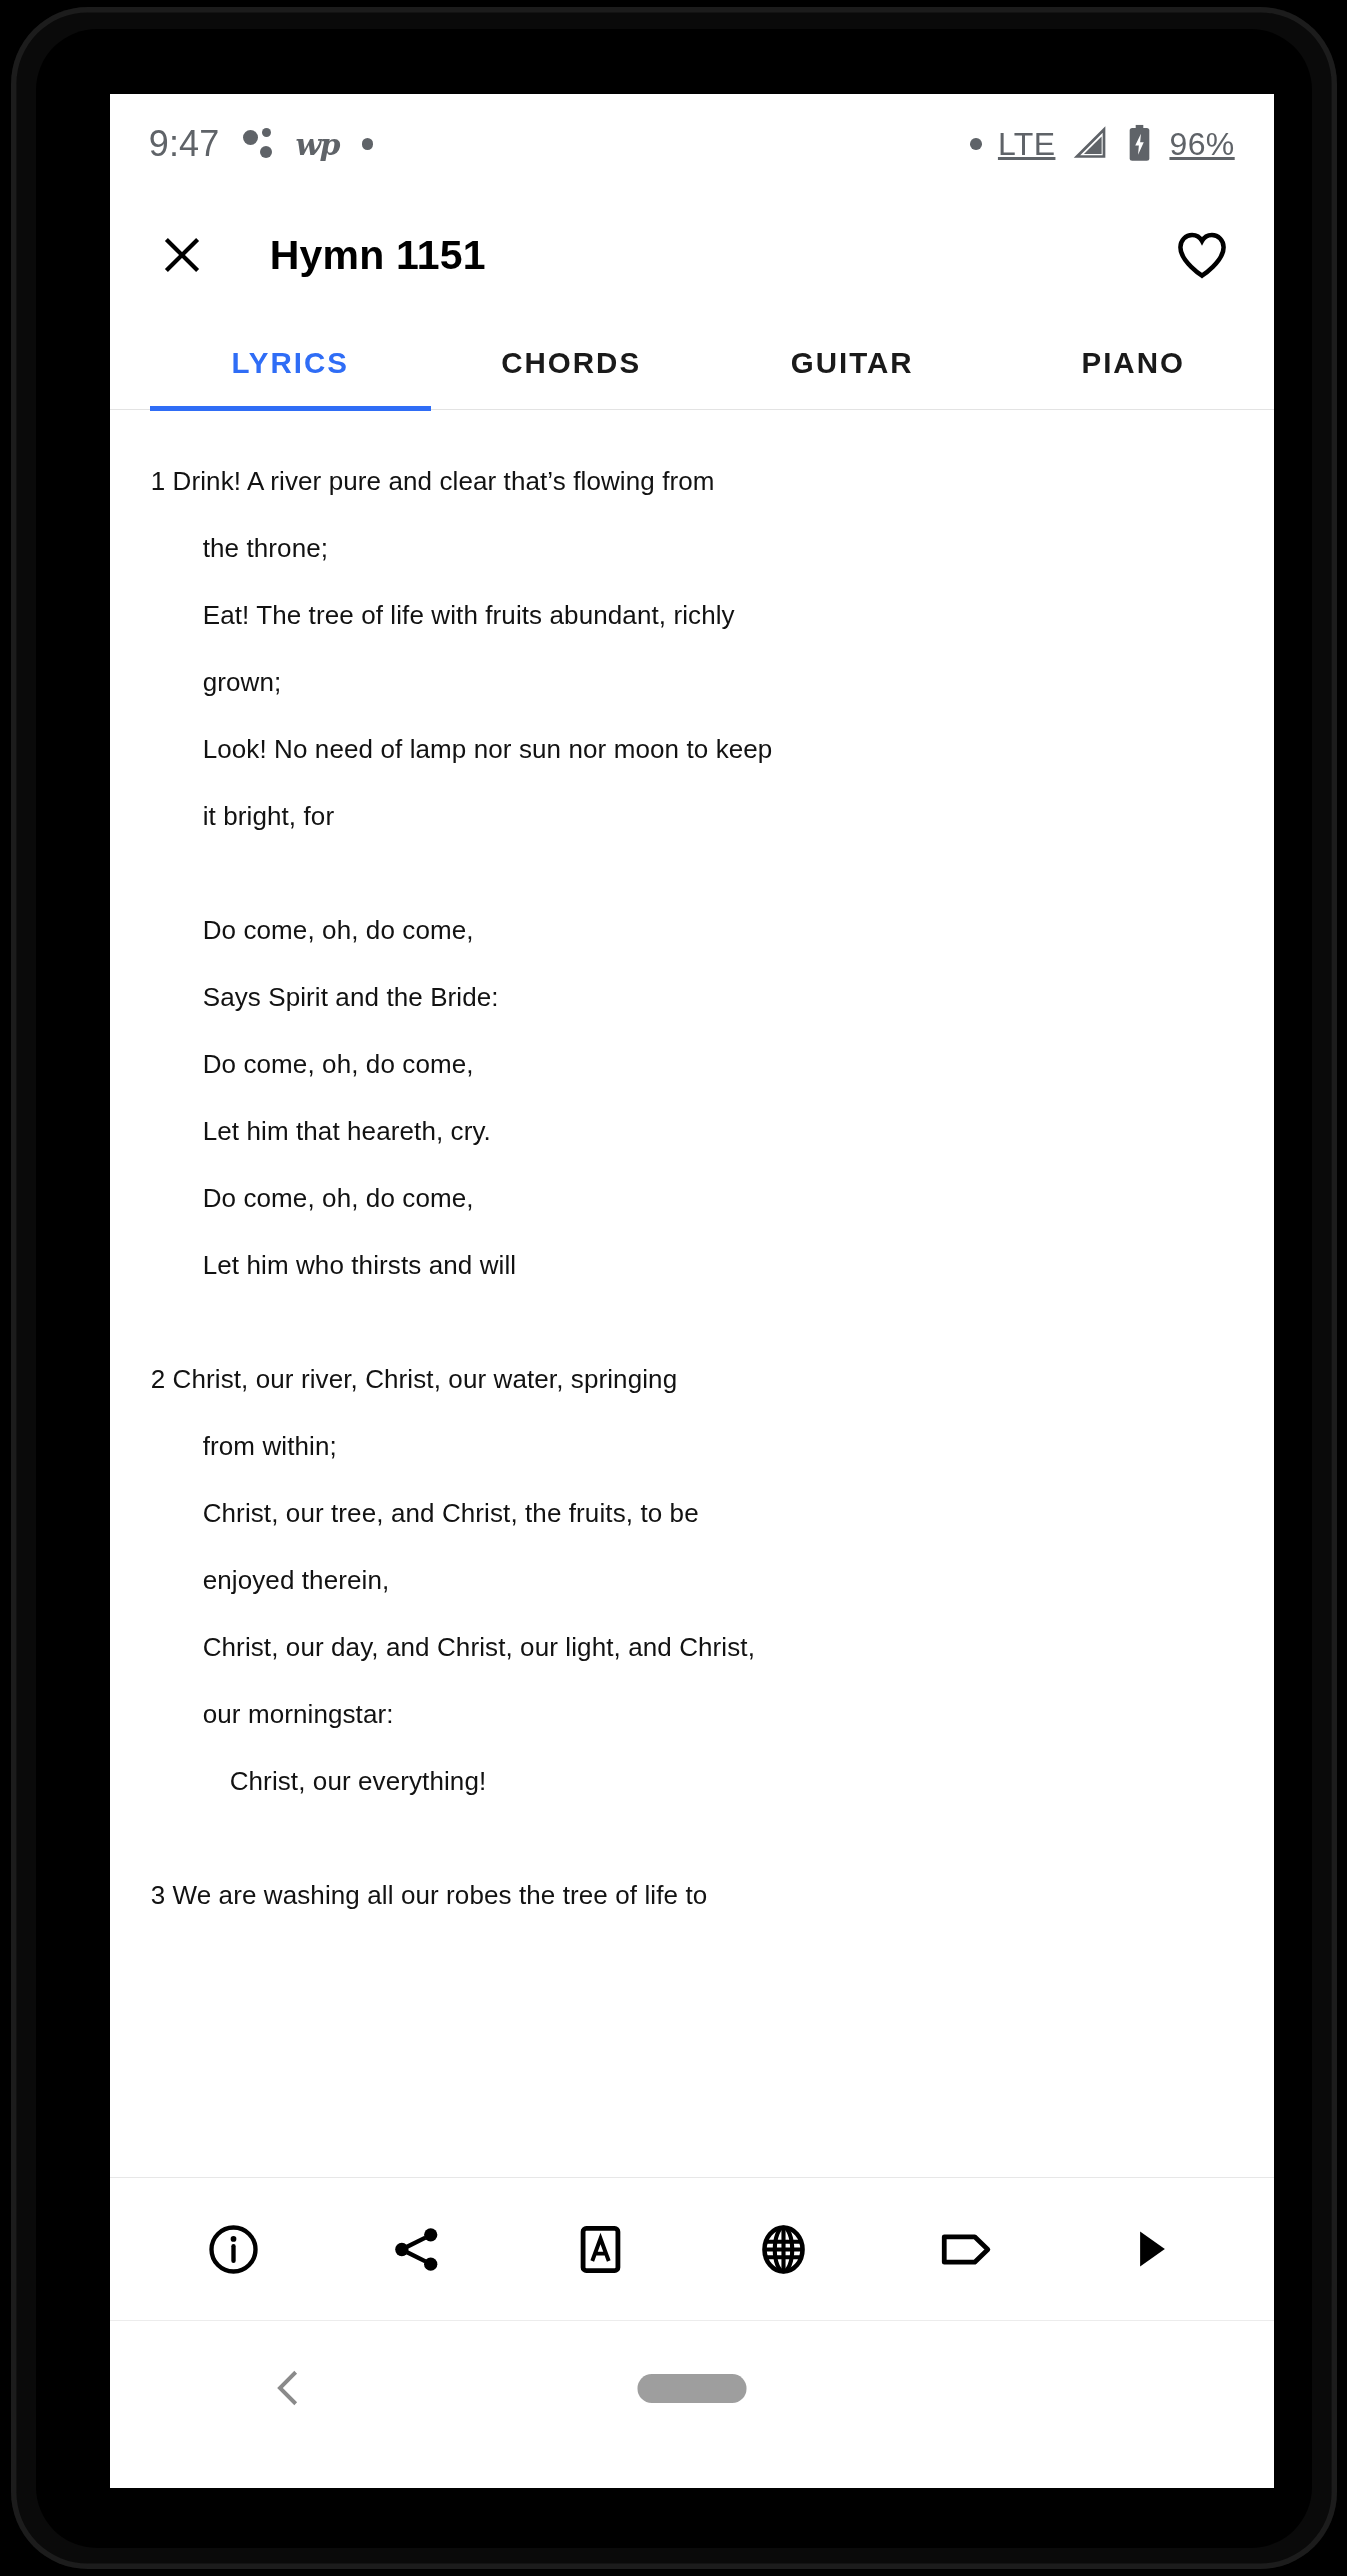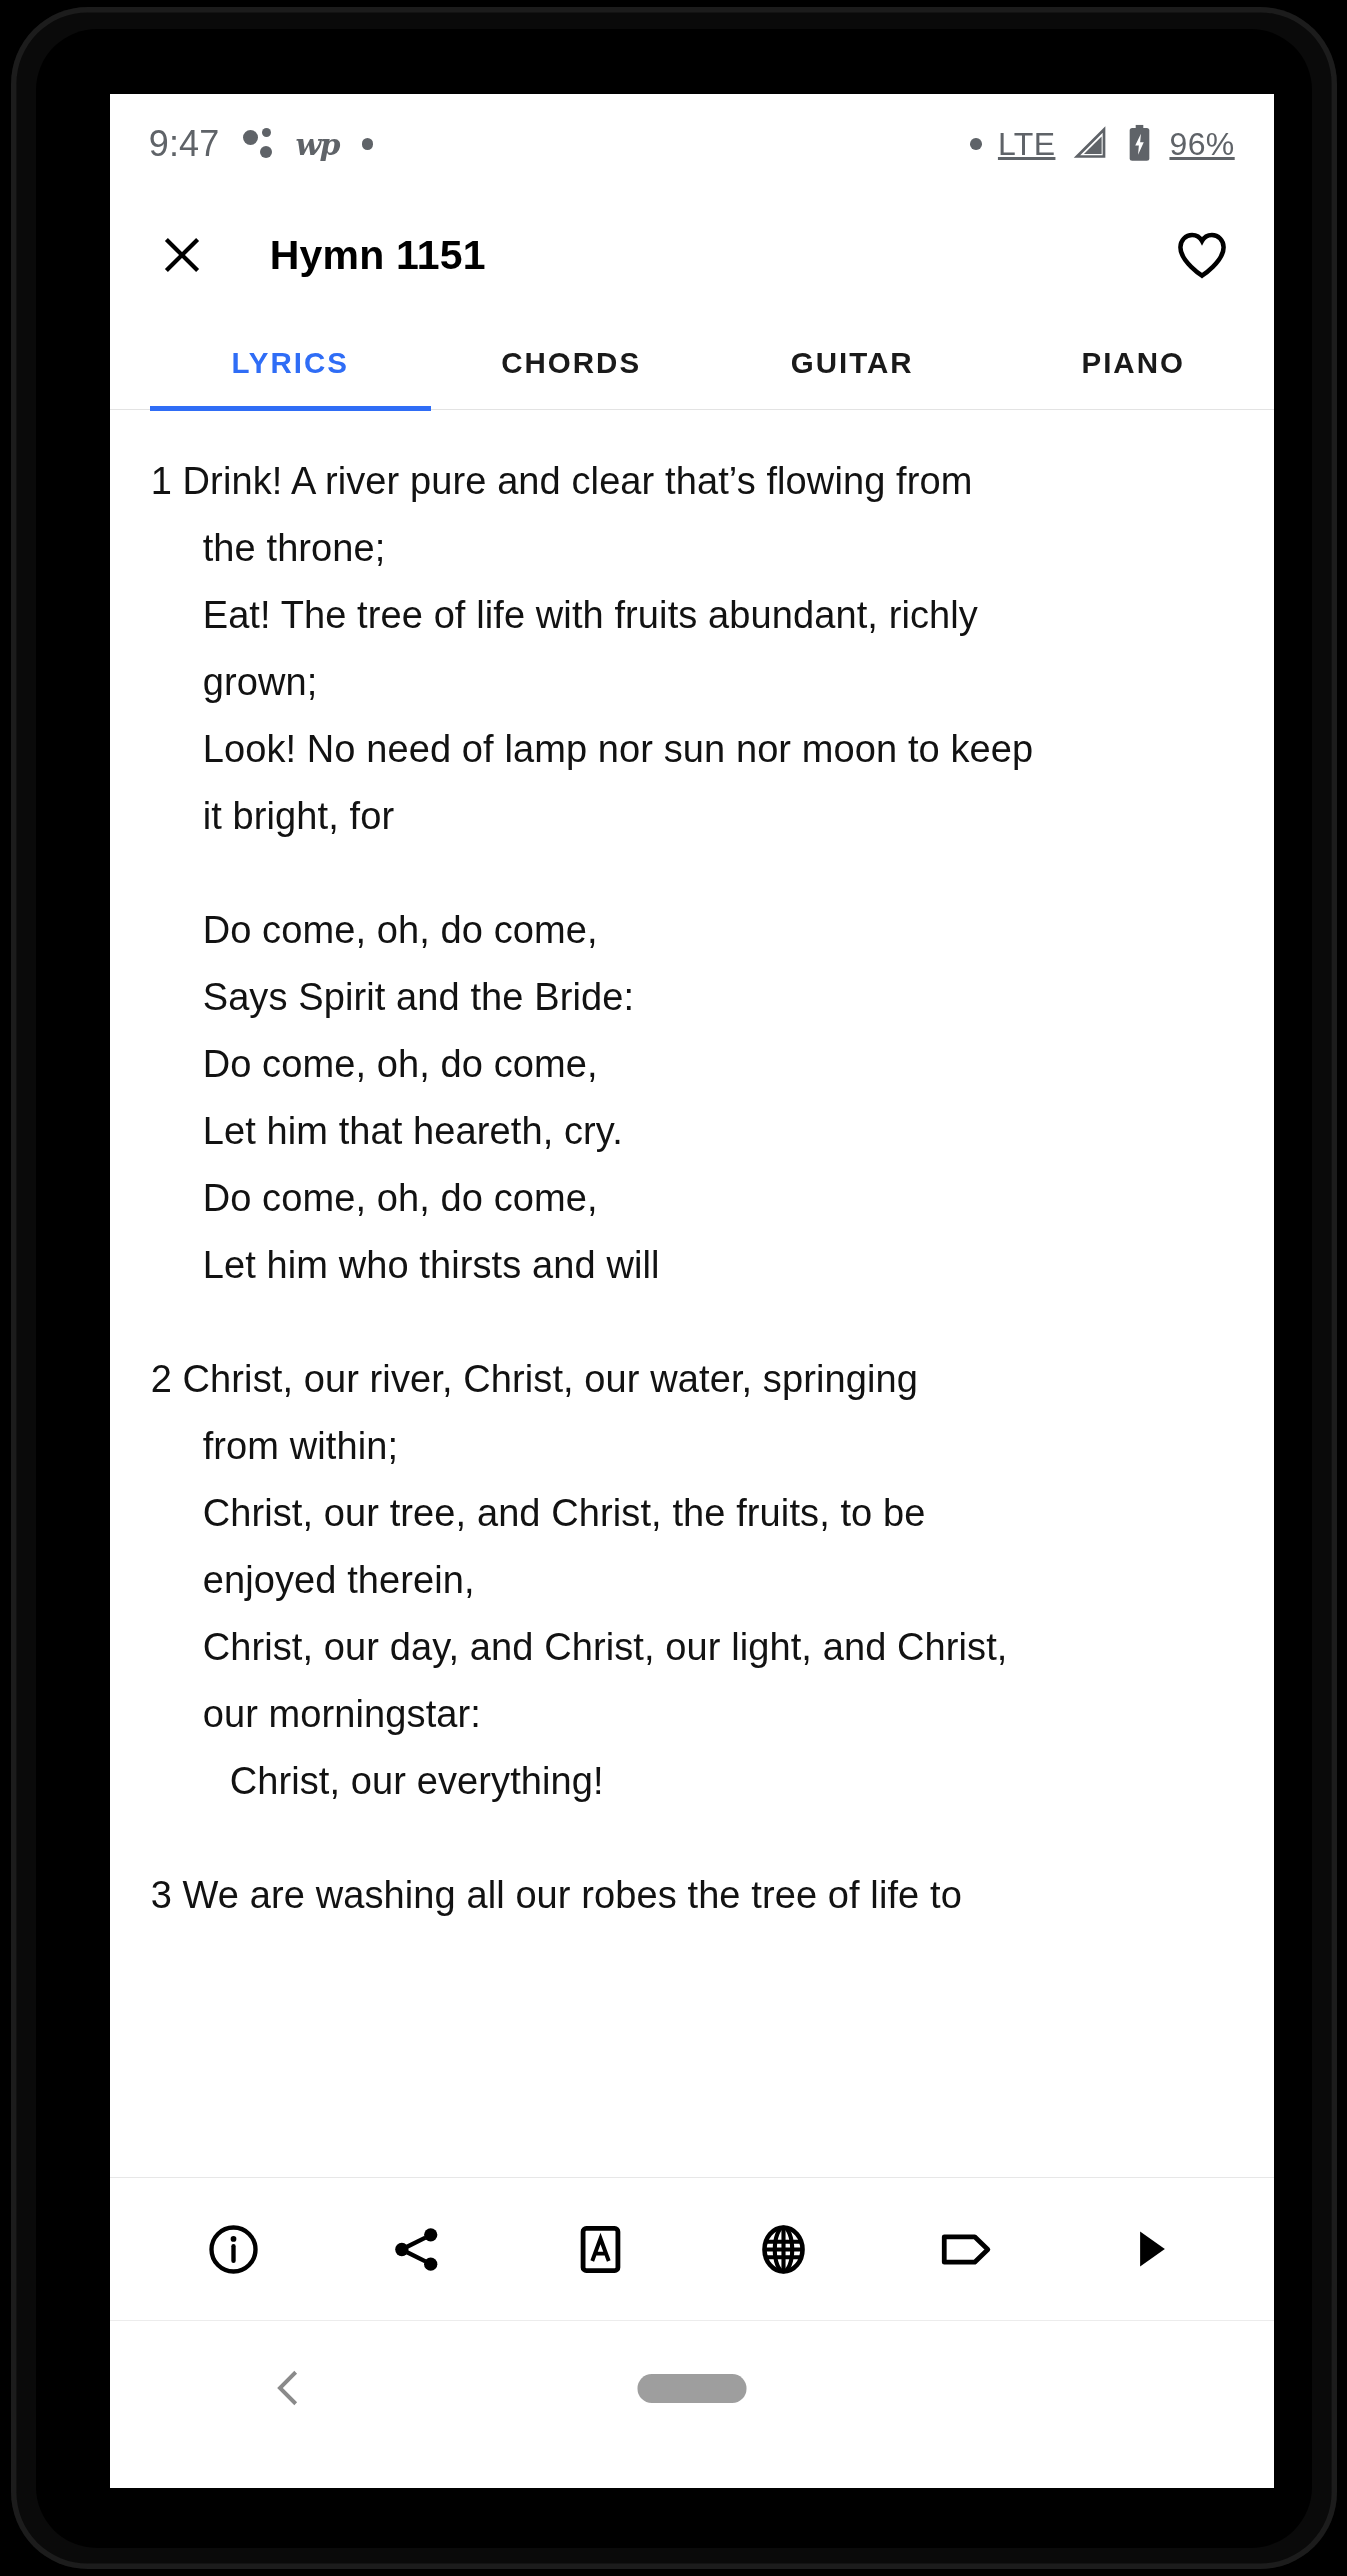--- a/index.html
+++ b/index.html
@@ -184,21 +184,21 @@
     padding: 38px 41px 0 41px;
     box-sizing: border-box;
   }
   .verse {
     margin-bottom: 47px;
   }
   .stanza {
     margin-bottom: 47px;
   }
   .lyric-line {
-    font-size: 38px;
+    font-size: 26px;
     line-height: 67px;
     color: #121212;
     white-space: pre-wrap;
     padding-left: 52px;
     text-indent: -52px;
     letter-spacing: 0.1px;
   }
   .lyric-line.cont {
     padding-left: 52px;
     text-indent: 0;

